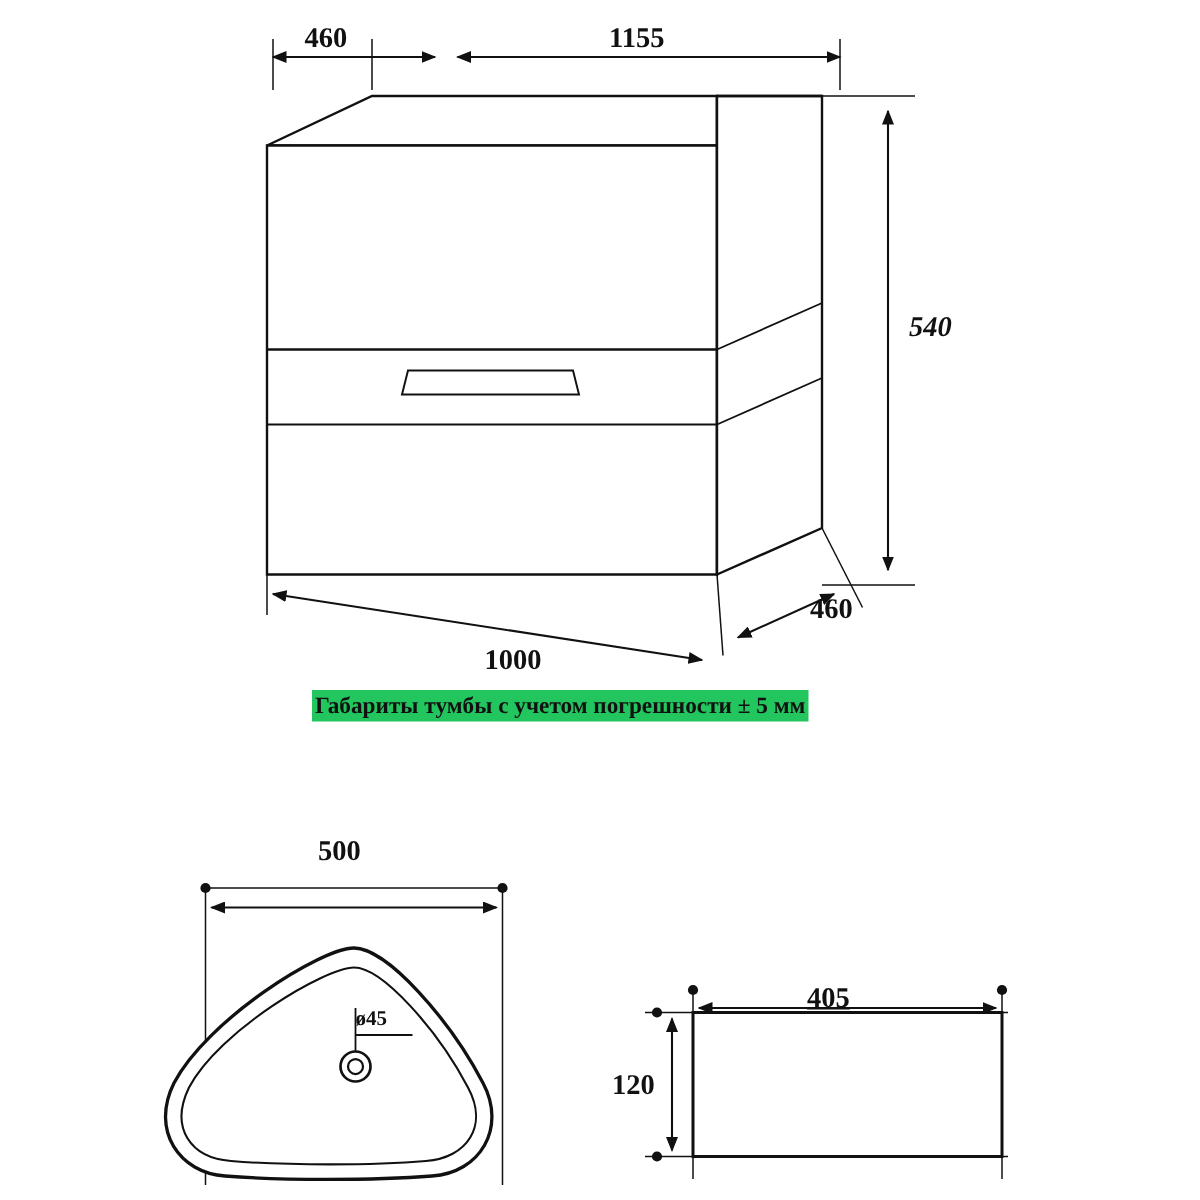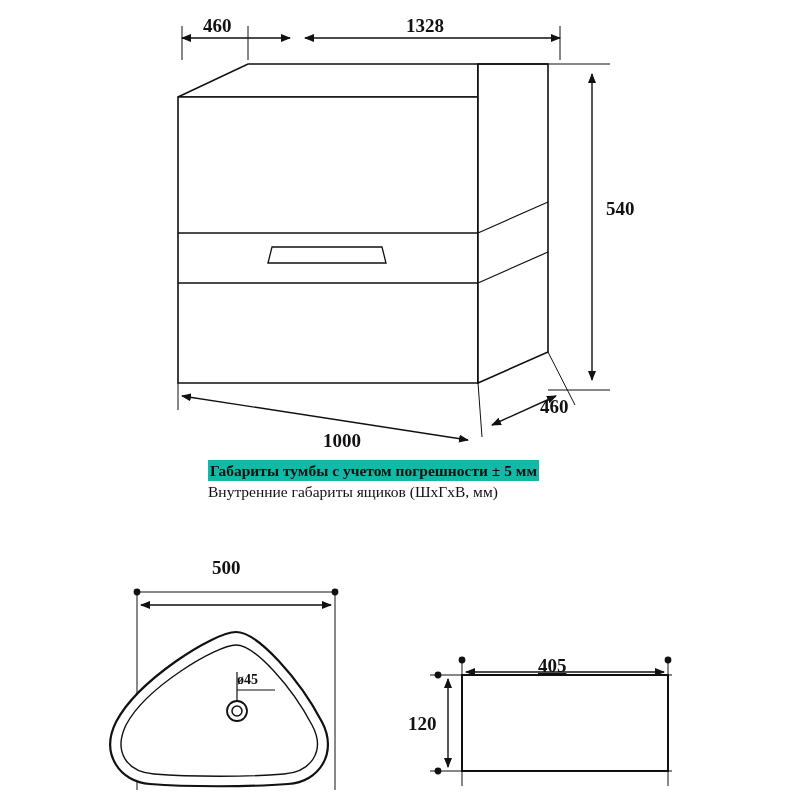--- a/index.html
+++ b/index.html
@@ -45,21 +45,21 @@
     font-size: 15.5px;
     line-height: 21px;
     color: #111111;
   }
   .spec-line {
     white-space: nowrap;
   }
   .spec-line.highlight {
     font-weight: bold;
     display: inline-block;
-    background: #14b8a6;
+    background: #22c55e;
     padding: 0 2px;
   }
 </style>
 </head>
 <body>
 
 <div class="stage">
 
   <svg class="layer" viewBox="0 0 800 800">
     <defs>
@@ -164,34 +164,33 @@
       <circle cx="438" cy="771" r="3.4" fill="#111111"></circle>
 
       <line x1="466" y1="672" x2="664" y2="672" stroke="#111111" stroke-width="1.4" marker-start="url(#arrowStart)" marker-end="url(#arrowEnd)"></line>
 
       <line x1="448" y1="679" x2="448" y2="767" stroke="#111111" stroke-width="1.4" marker-start="url(#arrowStart)" marker-end="url(#arrowEnd)"></line>
     </g>
   </svg>
 
   <div class="dim-label" style="left:203px; top:15px;">460</div>
 
-  <div class="dim-label" style="left:406px; top:15px;">1328</div>
+  <div class="dim-label" style="left:406px; top:15px;">1155</div>
 
-  <div class="dim-label" style="left:606px; top:198px;">540</div>
+  <div class="dim-label" style="left:606px; top:208px;font-style:italic;">540</div>
 
   <div class="dim-label" style="left:540px; top:396px;">460</div>
 
   <div class="dim-label" style="left:279px; top:430px;margin-left:44px;">1000</div>
 
   <div class="dim-label" style="left:212px; top:557px;">500</div>
 
   <div class="dim-label" style="left:237px; top:672px; font-size:14px;">ø45</div>
 
   <div class="dim-label" style="left:538px; top:655px;text-decoration:underline;">405</div>
 
   <div class="dim-label" style="left:408px; top:713px;">120</div>
 
   <div class="spec-block">
     <div><span class="spec-line highlight">Габариты тумбы с учетом погрешности ± 5 мм</span></div>
-    <div class="spec-line">Внутренние габариты ящиков (ШхГхВ, мм)</div>
   </div>
 
 </div>
 
 </body></html>

